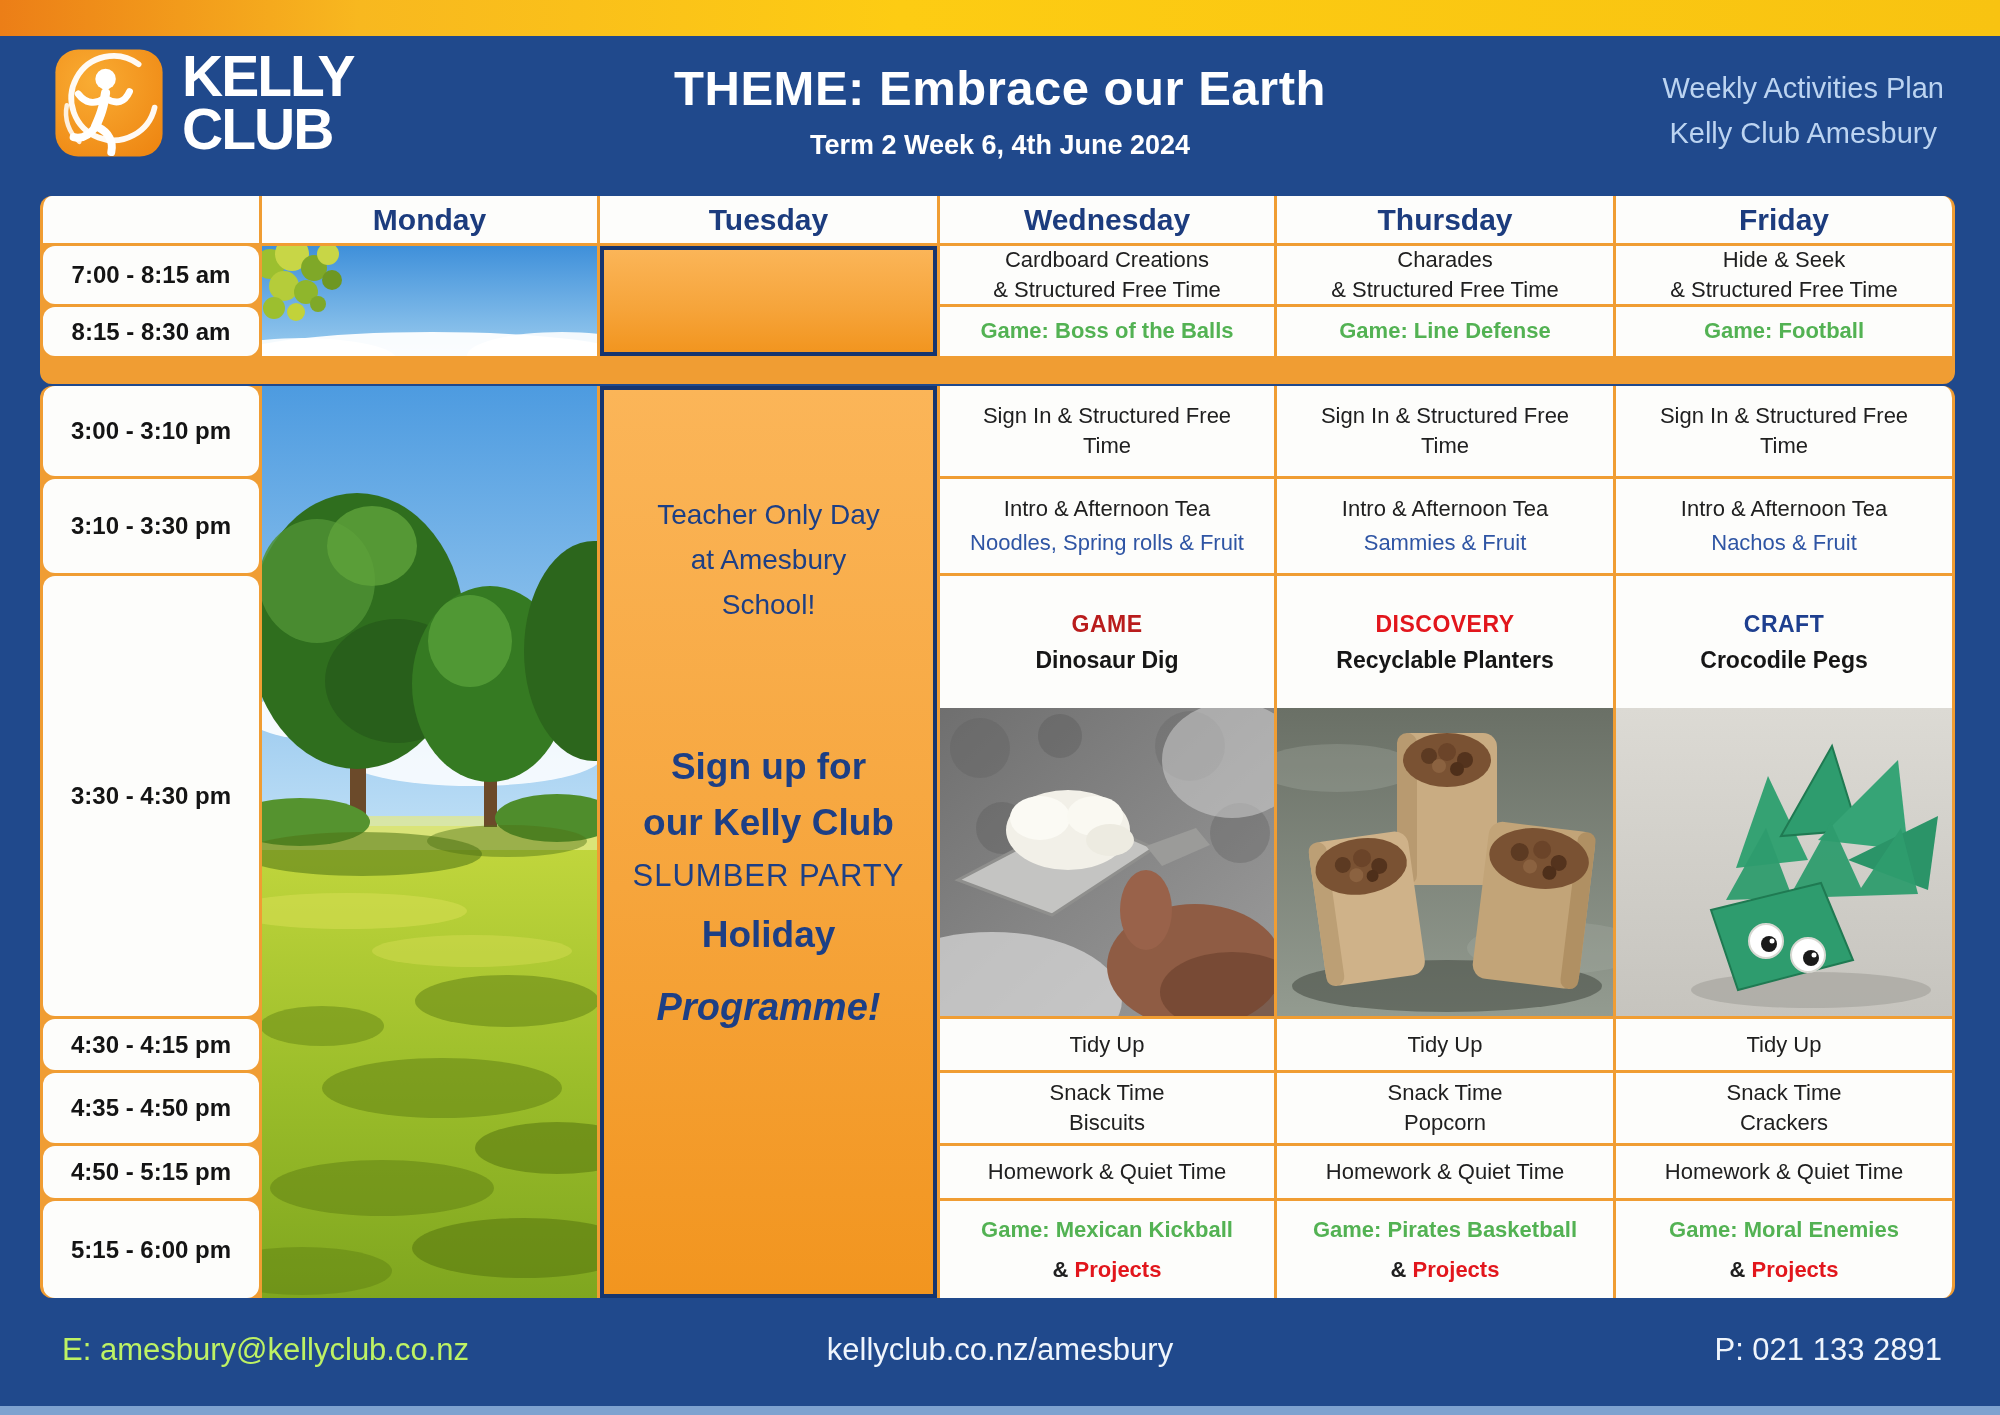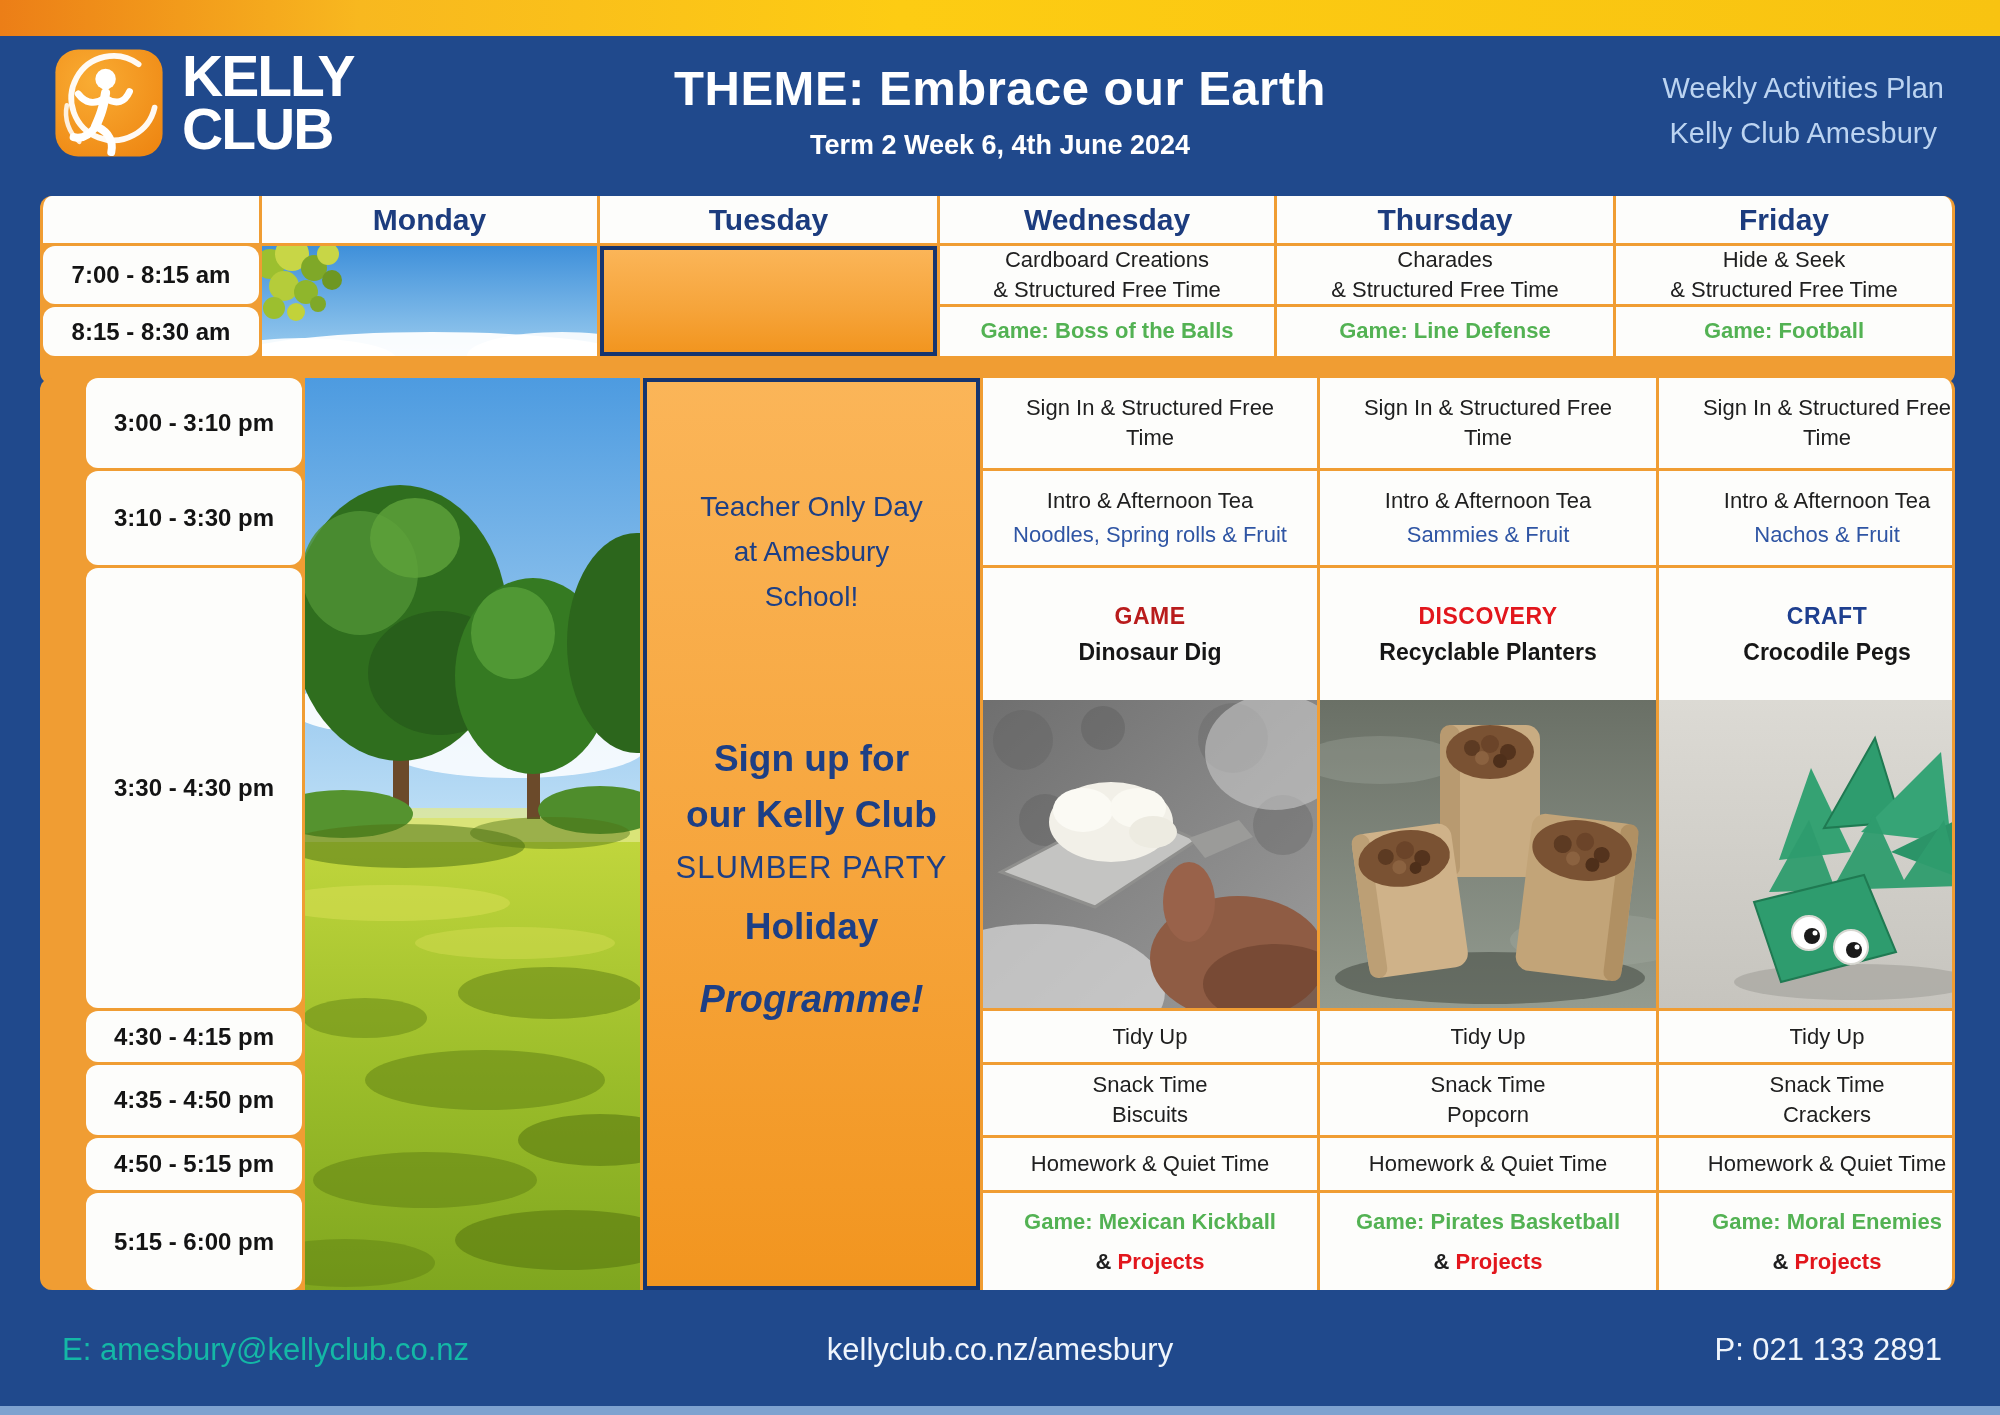--- a/index.html
+++ b/index.html
@@ -19,21 +19,21 @@
          font-size:27px;font-weight:700;color:#fff;}
   .plan{position:absolute;top:66px;right:56px;text-align:center;font-size:29px;
          color:#BCD4F1;line-height:1.55;}
 
   
   .section{position:absolute;left:40px;width:1915px;display:grid;gap:3px;background:#F09D33;
            border-left:3px solid #F09D33;border-right:3px solid #F09D33;border-radius:12px;
            overflow:hidden;box-sizing:border-box;
            grid-template-columns:216px 335px 337px 334px 336px 336px;}
   .section1{top:196px;height:188px;grid-template-rows:47px 58px 49px;}
-  .section2{top:378px;height:912px;grid-template-rows:90px 94px 440px 51px 70px 52px 97px;padding-left:43px;}
+  .section2{top:386px;height:912px;grid-template-rows:90px 94px 440px 51px 70px 52px 97px;}
   .cell{background:#FDFDFB;display:flex;flex-direction:column;align-items:center;
         justify-content:center;text-align:center;padding:4px 10px;box-sizing:border-box;}
   .gc1{grid-column:1}.gc2{grid-column:2}.gc3{grid-column:3}.gc4{grid-column:4}.gc5{grid-column:5}.gc6{grid-column:6}
   .gr1{grid-row:1}.gr2{grid-row:2}.gr3{grid-row:3}.gr4{grid-row:4}.gr5{grid-row:5}.gr6{grid-row:6}.gr7{grid-row:7}
   .mon-span-m{grid-column:2;grid-row:2/4}
   .tue-span-m{grid-column:3;grid-row:2/4}
   .mon-span-a{grid-column:2;grid-row:1/8}
   .tue-span-a{grid-column:3;grid-row:1/8}
   .photo-cell{padding:0;overflow:hidden;background:#9cc;}
   .photo-cell svg{width:100%;height:100%;display:block;}
@@ -63,21 +63,21 @@
   .tue-notice{display:flex;flex-direction:column;align-items:center;text-align:center;
               color:#1D3F85;padding-top:103px;}
   .tn-a{font-size:28px;font-weight:400;line-height:1.6;}
   .tn-gap{height:112px;}
   .tn-b{font-size:37px;font-weight:700;line-height:1.5;}
   .tn-c{font-size:31px;font-weight:400;letter-spacing:1px;margin-top:8px;}
   .tn-d{font-size:37px;font-weight:700;margin-top:20px;}
   .tn-e{font-size:38px;font-weight:700;margin-top:30px;font-style:italic;}
 
   
-  .f-email{position:absolute;left:62px;top:1332px;font-size:31px;color:#14b8a6;text-align:center;}
+  .f-email{position:absolute;left:62px;top:1332px;font-size:31px;color:#bef264;text-align:center;}
   .f-web{position:absolute;left:0;right:0;top:1332px;text-align:center;font-size:31px;color:#EFF5FC;}
   .f-phone{position:absolute;right:58px;top:1332px;font-size:31px;color:#EFF5FC;}
 </style>
 </head>
 <body>
 
 <div class="page">
   <div class="topbar"></div>
 
   <div class="logo-wrap">

